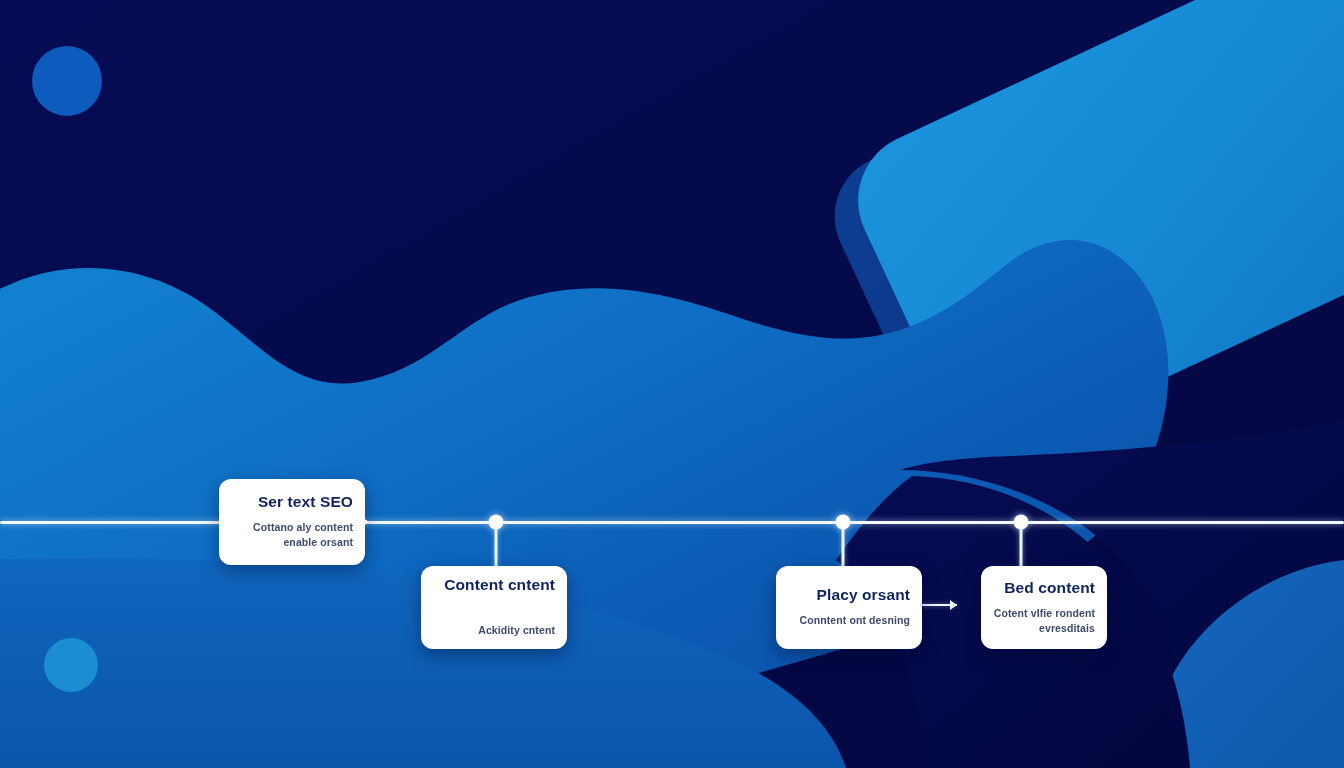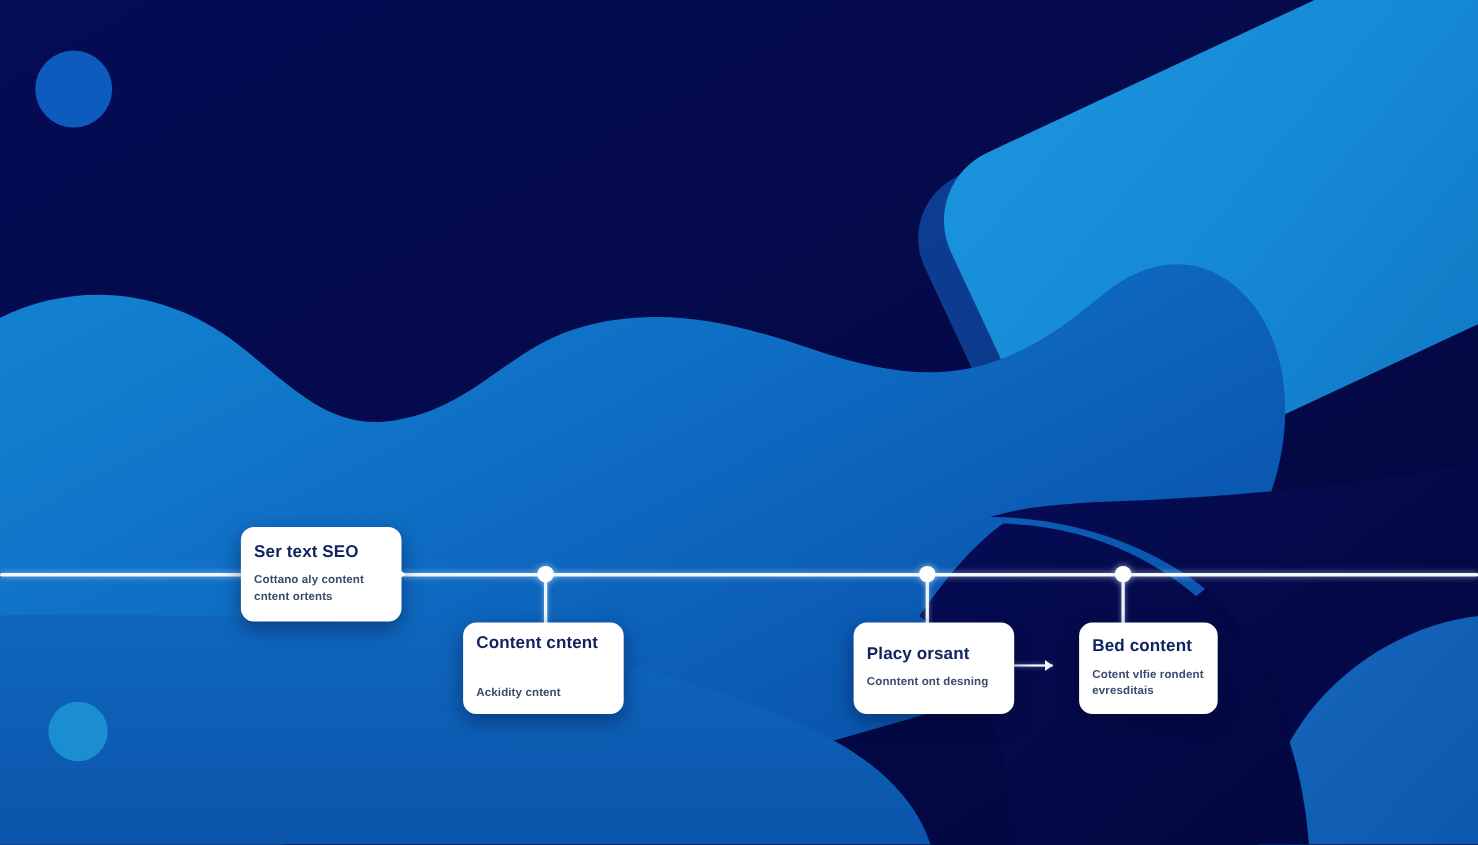--- a/index.html
+++ b/index.html
@@ -55,21 +55,21 @@
 
   
   .card {
     position: absolute;
     background: #ffffff;
     border-radius: 12px;
     box-shadow: 0 6px 18px rgba(0, 8, 45, 0.40);
     box-sizing: border-box;
     display: flex;
     flex-direction: column;
-    align-items: flex-start;
+    align-items: flex-end;
     justify-content: center;
     text-align: center;
     padding: 22px 12px;
     overflow: hidden;
   }
   .card-title {
     font-size: 15.5px;
     font-weight: bold;
     color: #11235e;
     letter-spacing: 0.1px;
@@ -217,21 +217,21 @@
   <div class="node" style="left:496px;"></div>
   <div class="node" style="left:843px;"></div>
   <div class="node" style="left:1021px;"></div>
 
   <div class="connector" style="left:921px; top:604px; width:36px;"></div>
   <div class="arrowhead" style="left:950px; top:600px;"></div>
 
   <div class="card" id="card-1">
     <div class="card-title">Ser text SEO</div>
     <div class="card-desc">Cottano aly content</div>
-    <div class="card-desc">cntent ortents</div>
+    <div class="card-desc">enable orsant</div>
   </div>
   <div class="axis-nub" style="left:363px; top:518px;"></div>
 
   <div class="card" id="card-2">
     <div class="card-title">Content cntent</div>
     <div class="card-desc">Ackidity cntent</div>
   </div>
 
   <div class="card" id="card-3">
     <div class="card-title">Placy orsant</div>

